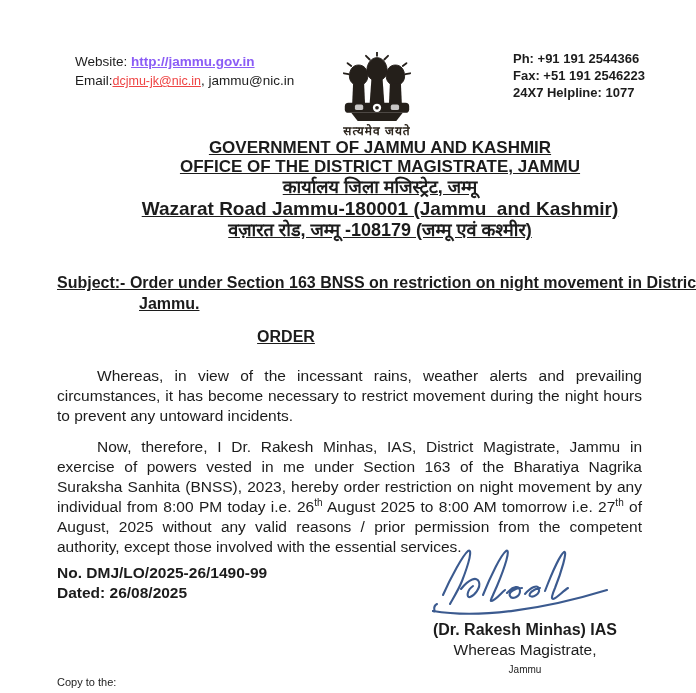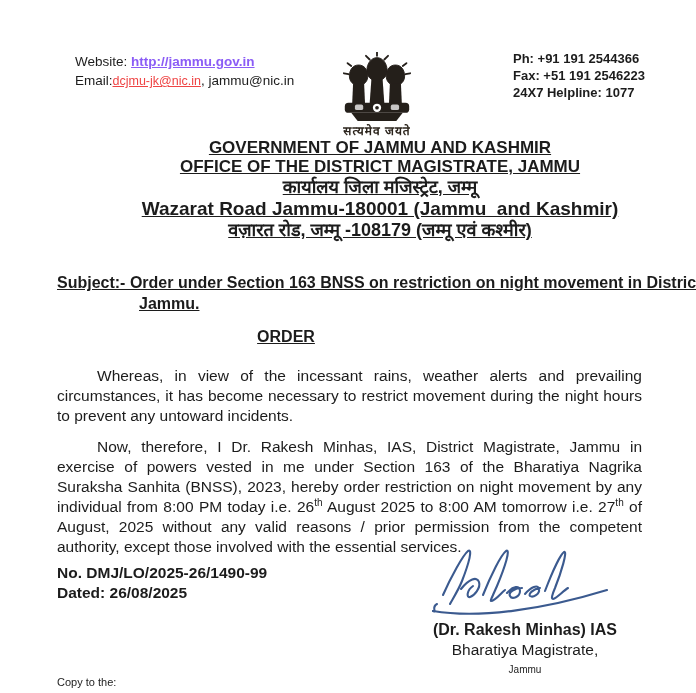--- a/index.html
+++ b/index.html
@@ -135,19 +135,19 @@
         <path d="M36,46 C44,36 52,33 54,39 C56,45 49,53 45,54 C41,55 42,47 48,43"></path>
         <path d="M58,52 C66,32 76,12 81,8 C86,5 80,24 72,43 C68,52 65,58 66,58 C70,58 76,50 80,47"></path>
         <path d="M82,50 C88,43 95,42 95,48 C95,54 87,57 85,53 C83,49 90,45 97,45"></path>
         <path d="M100,51 C106,44 113,41 114,46 C115,51 108,55 105,53 C103,51 108,46 115,45"></path>
         <path d="M120,48 C128,27 136,11 139,9 C143,7 136,30 130,45 C127,52 126,56 128,56 C132,55 138,48 143,45"></path>
         <path d="M8,68 C55,76 120,66 182,47"></path>
         <path d="M8,68 C12,70 6,64 12,61"></path>
       </g>
     </svg>
     <div class="sig-name">(Dr. Rakesh Minhas) IAS</div>
-    <div class="sig-designation">Bharatiya Magistrate,</div>
+    <div class="sig-designation">Whereas Magistrate,</div>
     <div class="sig-place">Jammu</div>
   </div>
 
   <div class="copy-to">Copy to the:</div>
 
 </div>
 
 </body></html>

